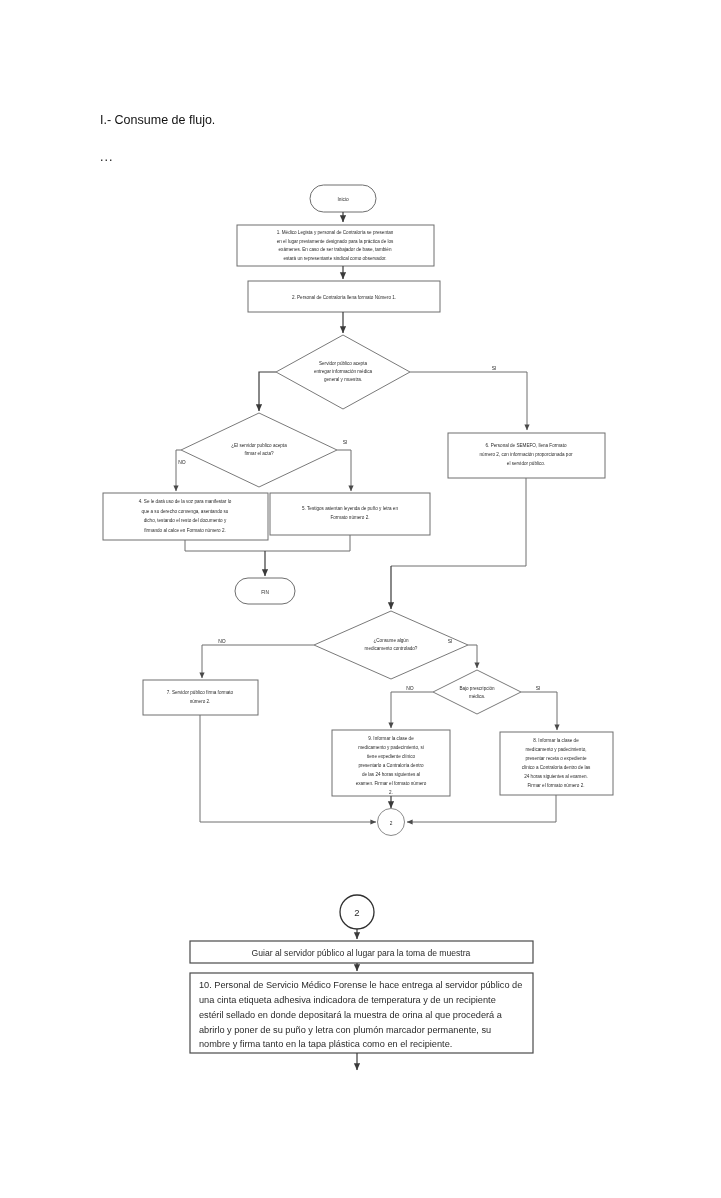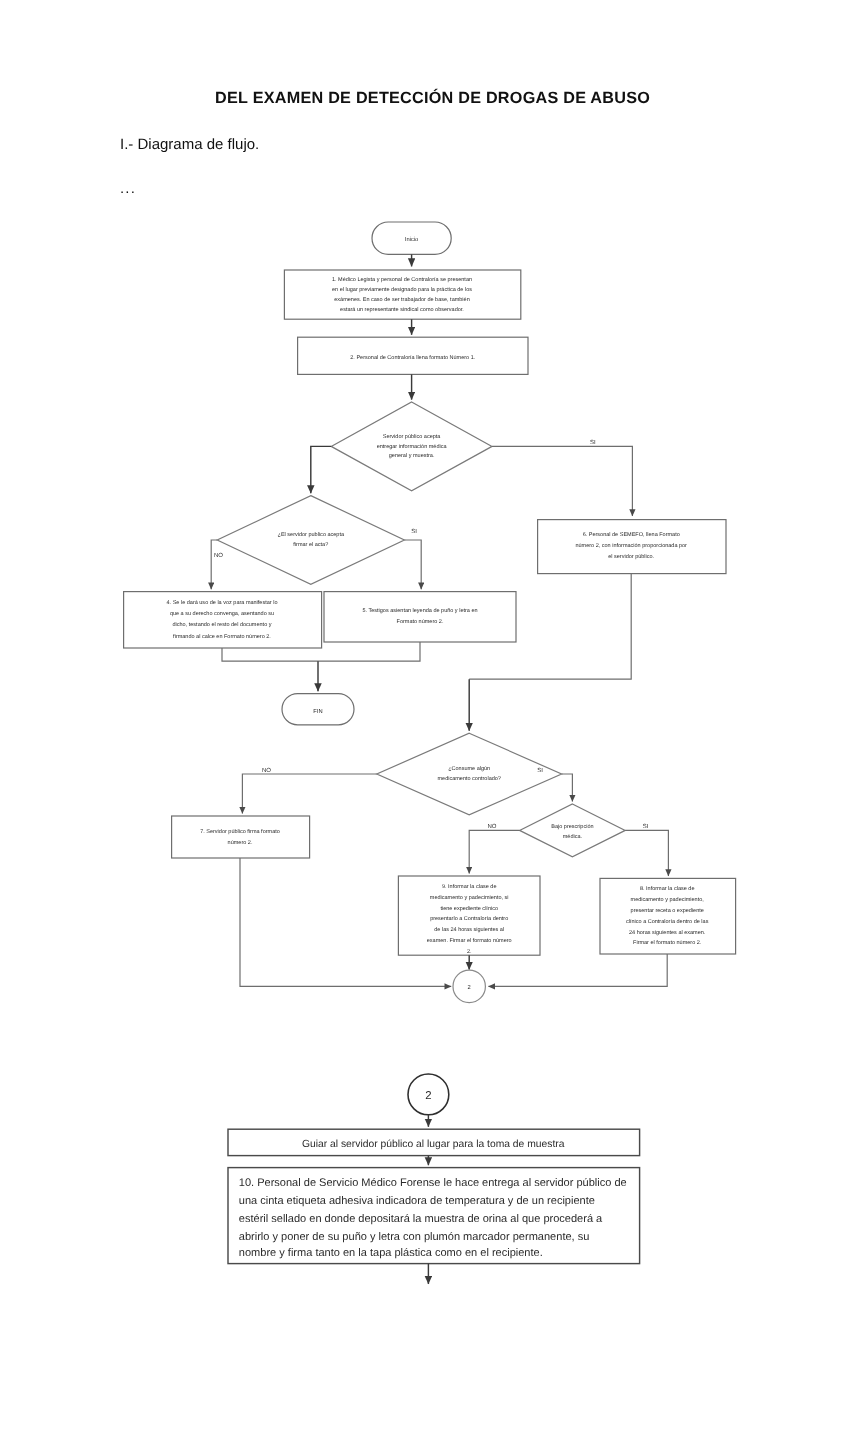--- a/index.html
+++ b/index.html
@@ -42,22 +42,21 @@
   .t-mid{font-size:8.6px;}
   .t-big{font-size:9.2px;}
   .t-num{font-size:9.5px;}
   .center{text-anchor:middle;}
 </style>
 </head>
 <body>
 
 <div id="doc">
 
-  <div class="doc-title">DEL EXAMEN  DE DETECCIÓN DE DROGAS DE ABUSO</div>
-  <div class="doc-sub">I.- Diagrama de flujo.</div>
+  <div class="doc-sub">I.- Consume de flujo.</div>
   <div class="doc-ellipsis">...</div>
 
   <svg id="chart" viewBox="0 0 721 1198">
     <defs>
       <marker id="ah" markerWidth="7" markerHeight="7" refX="5.6" refY="2.6" orient="auto">
         <path d="M0,0 L5.8,2.6 L0,5.2 z" fill="#3a3a3a"></path>
       </marker>
       <marker id="ahs" markerWidth="7" markerHeight="7" refX="5.6" refY="2.6" orient="auto">
         <path d="M0,0 L5.8,2.6 L0,5.2 z" fill="#4a4a4a"></path>
       </marker>

